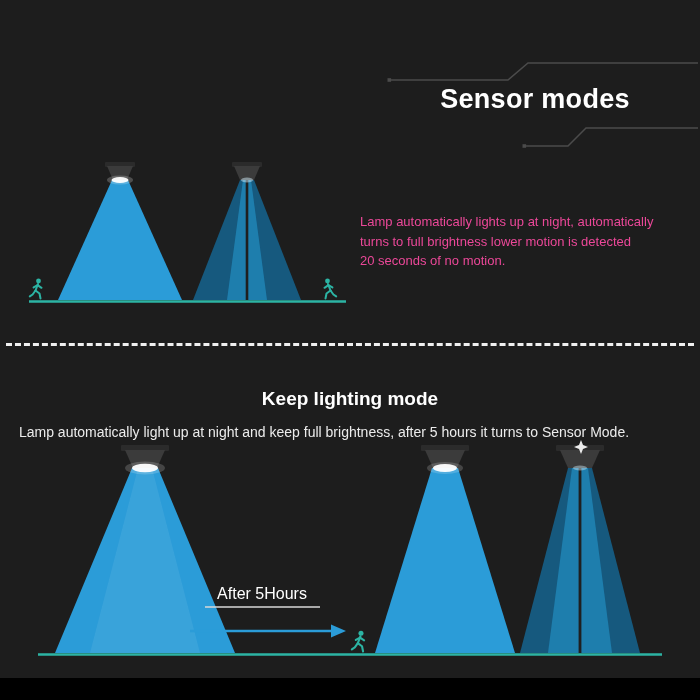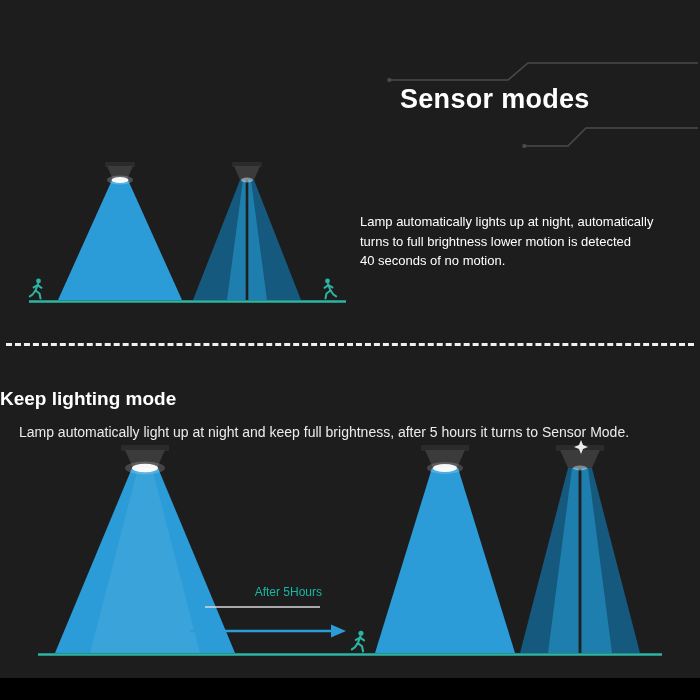--- a/index.html
+++ b/index.html
@@ -11,51 +11,51 @@
     position: relative;
     overflow: hidden;
   }
   .abs { position:absolute; }
   .stage { position:absolute; inset:0; width:700px; height:700px; }
 
   .traces { left:380px; top:50px; }
 
   .title {
     left:400px; top:84px; width:270px;
-    text-align:left; font-size:27px; font-weight:700;
+    text-align:center; font-size:27px; font-weight:700;
     letter-spacing:.3px; color:var(--text,#ffffff);
   }
 
   .scene-top { left:15px; top:150px; }
 
   .desc-top {
     left:360px; top:212px;
-    font-size:13px; line-height:19.5px; color:#ffffff;
+    font-size:13px; line-height:19.5px; color:#ec4899;
   }
   .desc-top div { white-space:nowrap; }
 
   .divider {
     top:343px; left:6px; width:688px; height:0;
     border-top:3px dashed #f0f0f0;
   }
 
   .keep-heading {
-    top:388px; left:0; width:700px; 
+    top:388px; left:0; width:700px; text-align:center;
     font-size:19px; font-weight:700; color:var(--text,#ffffff);
   }
   .keep-desc {
     top:424px; left:0; width:648px; text-align:center;
     font-size:14px; color:#ececec;
   }
 
   .scene-bottom { left:20px; top:440px; }
 
   .arrow-label {
-    left:202px; top:585px; width:120px; text-align:right;
-    font-size:12px; color:#14b8a6;
+    left:202px; top:585px; width:120px; text-align:center;
+    font-size:16px; color:#ffffff;
   }
 
   .bottom-bar {
     left:0; top:678px; width:700px; height:22px;
     background:var(--bottom-bar,#000000);
   }
 </style>
 </head>
 <body>
 
@@ -103,21 +103,21 @@
 
     <use href="#runner" transform="translate(14,128)"></use>
     <use href="#runner" transform="translate(322,128) scale(-1,1)"></use>
 
     <line x1="14" y1="151.5" x2="331" y2="151.5" stroke="var(--teal-accent,#2cb4a4)" stroke-width="2.5"></line>
   </svg>
 
   <div class="abs desc-top">
     <div>Lamp automatically lights up at night, automatically</div>
     <div>turns to full brightness lower motion is detected</div>
-    <div>40 seconds of no motion.</div>
+    <div>20 seconds of no motion.</div>
   </div>
 
   <div class="abs divider"></div>
 
   <h2 class="abs keep-heading">Keep lighting mode</h2>
   <div class="abs keep-desc">Lamp automatically light up at night and keep full brightness, after 5 hours it turns to Sensor Mode.</div>
 
   <svg class="abs scene-bottom" width="660" height="230" viewBox="0 0 660 230">
 
     <g>

